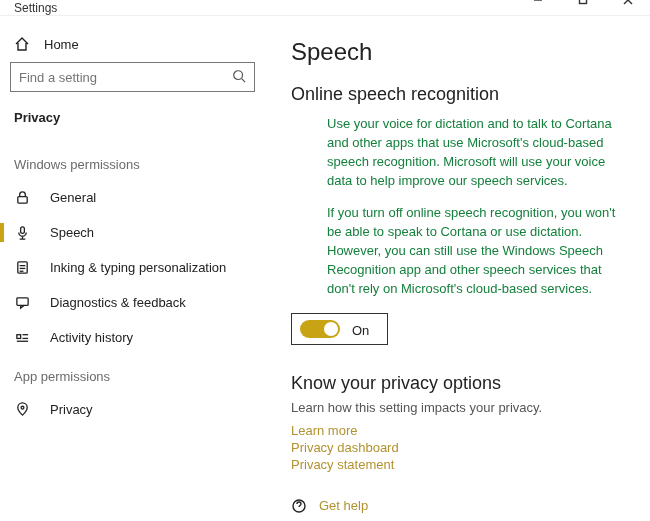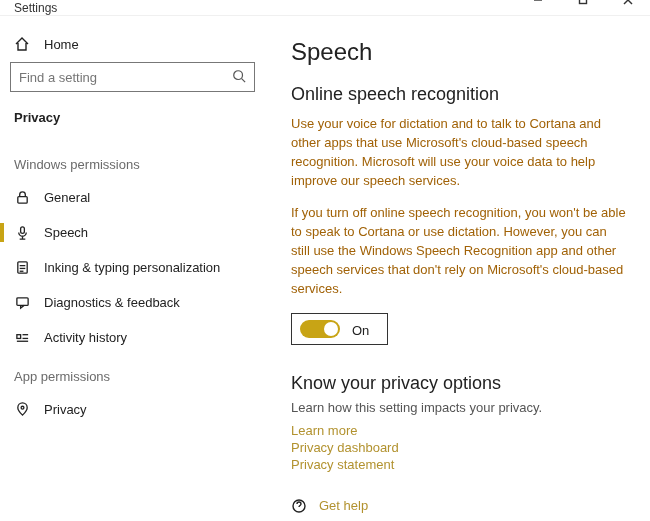--- a/index.html
+++ b/index.html
@@ -59,41 +59,41 @@
     font-weight: 600;
     padding: 6px 14px 18px 14px;
     font-size: 13px;
   }
   .group-header {
     color: #6b6b6b;
     font-size: 13px;
     padding: 14px 14px 8px 14px;
   }
   .nav-item {
-    display: flex; align-items: center; gap: 14px;
+    display: flex; align-items: center; gap: 20px;
     padding: 10px 14px;
     font-size: 13px;
     cursor: default;
     position: relative;
   }
   .nav-item .icon { width: 16px; display:flex; justify-content:center; color:#222; }
   .nav-item.selected::before {
     content: "";
     position: absolute;
     left: 0; top: 8px; bottom: 8px; width: 4px;
     background: #c8a415;
   }
   .content {
     flex: 1;
     padding: 22px 24px 10px 26px;
     overflow-y: auto;
   }
   .page-title { font-size: 24px; font-weight: 400; margin-bottom: 18px; }
   .section-title { font-size: 18px; font-weight: 400; margin-bottom: 10px; }
-  .para { font-size: 13px; line-height: 1.45; margin-bottom: 14px; color:#a16207; max-width: 360px;}
+  .para { font-size: 13px; line-height: 1.45; margin-bottom: 14px; color:#15803d; max-width: 360px; margin-left: 36px;}
   .toggle-wrap {
     display: inline-flex; align-items: flex-end; gap: 12px;
     border: 1px solid #333;
     padding: 6px 18px 6px 8px;
     margin-bottom: 28px;
   }
   .toggle {
     width: 40px; height: 18px; border-radius: 10px;
     background: #c8a415; position: relative;
   }

